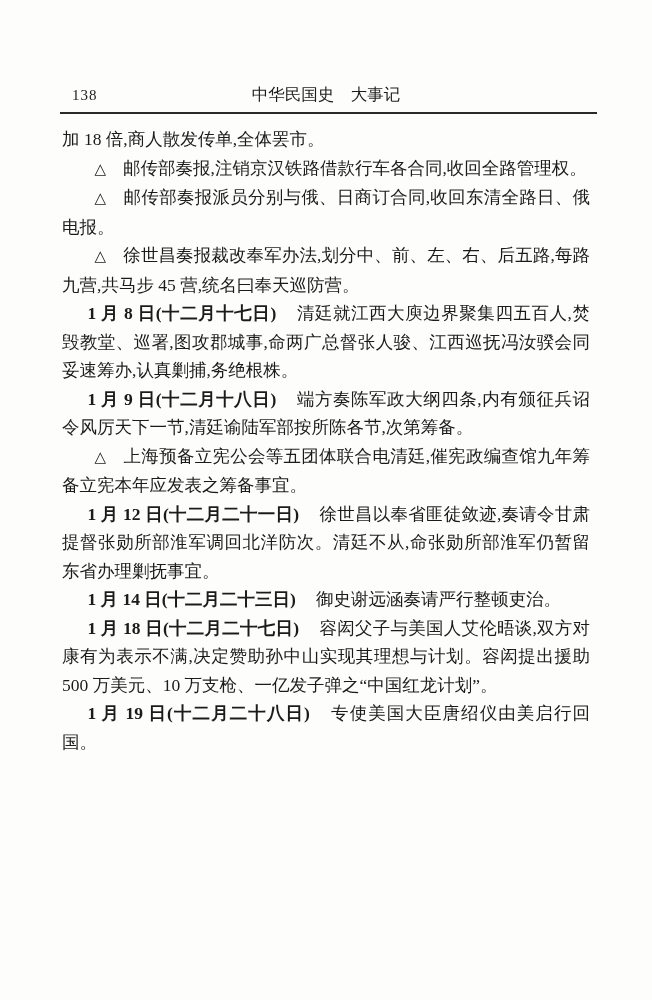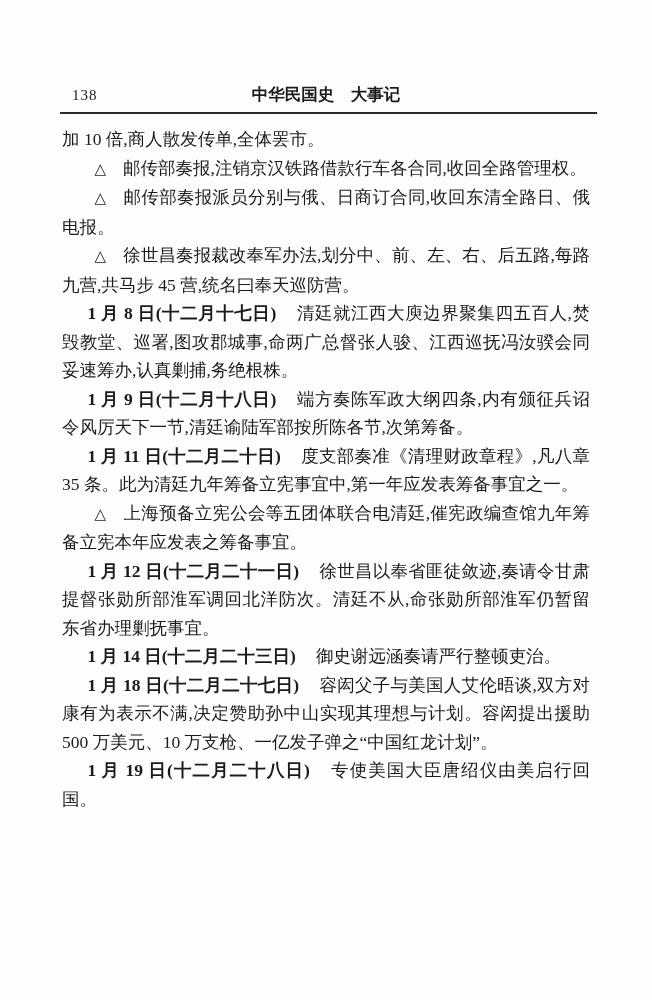--- a/index.html
+++ b/index.html
@@ -29,21 +29,21 @@
     left: 72px;
     top: 0;
     font-size: 15px;
     letter-spacing: 1px;
   }
   .head-title {
     display: block;
     width: 100%;
     text-align: center;
     font-size: 16.5px;
-    font-weight: bold;
+    font-weight: normal;
   }
   .head-rule {
     position: absolute;
     top: 112px;
     left: 60px;
     width: 537px;
     height: 0;
     border-top: 2px solid #2a2a2a;
   }
   .body-text {
@@ -79,21 +79,21 @@
 <div class="page">
   <div class="running-head">
     <span class="pageno">138</span>
     <span class="head-title">中华民国史　大事记</span>
   </div>
   <div class="head-rule"></div>
   <div class="body-text">
       <p class="entry plain">
     
     
-    <span class="text">加 10 倍,商人散发传单,全体罢市。</span>
+    <span class="text">加 18 倍,商人散发传单,全体罢市。</span>
   </p>
       <p class="entry triangle">
     <span class="marker">△</span>
     
     <span class="text">邮传部奏报,注销京汉铁路借款行车各合同,收回全路管理权。</span>
   </p>
       <p class="entry triangle">
     <span class="marker">△</span>
     
     <span class="text">邮传部奏报派员分别与俄、日商订合同,收回东清全路日、俄电报。</span>
@@ -105,25 +105,20 @@
   </p>
       <p class="entry dated">
     
     <span class="date">1 月 8 日(十二月十七日)</span>
     <span class="text">清廷就江西大庾边界聚集四五百人,焚毁教堂、巡署,图攻郡城事,命两广总督张人骏、江西巡抚冯汝骙会同妥速筹办,认真剿捕,务绝根株。</span>
   </p>
       <p class="entry dated">
     
     <span class="date">1 月 9 日(十二月十八日)</span>
     <span class="text">端方奏陈军政大纲四条,内有颁征兵诏令风厉天下一节,清廷谕陆军部按所陈各节,次第筹备。</span>
-  </p>
-      <p class="entry dated">
-    
-    <span class="date">1 月 11 日(十二月二十日)</span>
-    <span class="text">度支部奏准《清理财政章程》,凡八章 35 条。此为清廷九年筹备立宪事宜中,第一年应发表筹备事宜之一。</span>
   </p>
       <p class="entry triangle">
     <span class="marker">△</span>
     
     <span class="text">上海预备立宪公会等五团体联合电清廷,催宪政编查馆九年筹备立宪本年应发表之筹备事宜。</span>
   </p>
       <p class="entry dated">
     
     <span class="date">1 月 12 日(十二月二十一日)</span>
     <span class="text">徐世昌以奉省匪徒敛迹,奏请令甘肃提督张勋所部淮军调回北洋防次。清廷不从,命张勋所部淮军仍暂留东省办理剿抚事宜。</span>

